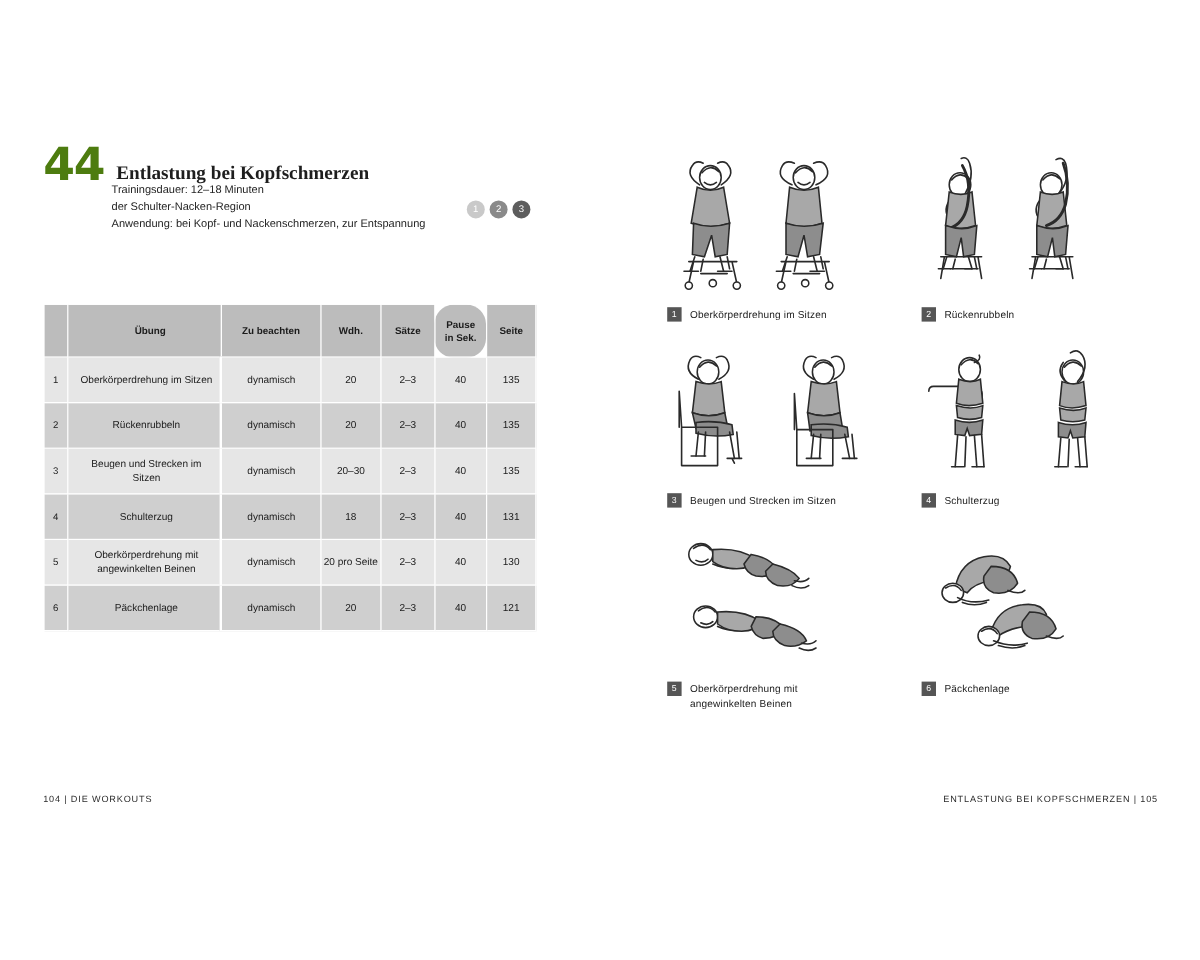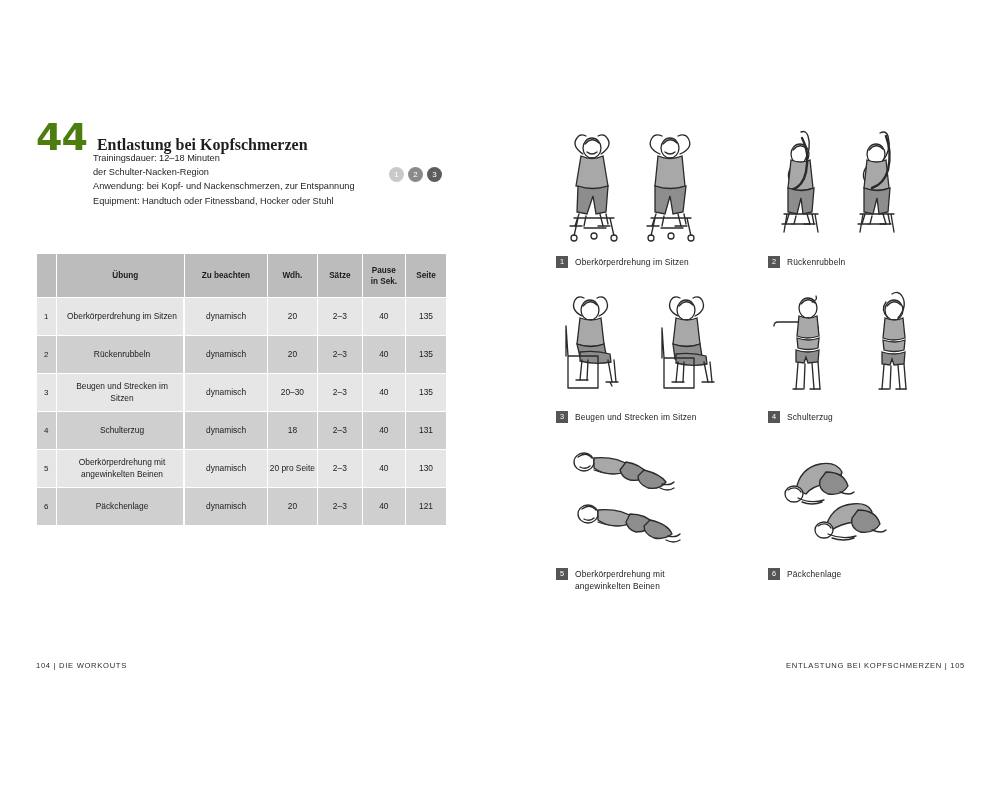--- a/index.html
+++ b/index.html
@@ -96,21 +96,21 @@
     color: #1b1b1b;
     vertical-align: middle;
     text-align: center;
     line-height: 11px;
   }
   th.col-idx { width: 20px; }
   th.col-name { width: 121px; text-align: left; padding-left: 10px !important; margin-left: 21px; }
   th.col-note { width: 86px; margin-top: 48px; }
   th.col-wdh  { width: 52px; }
   th.col-sets { width: 46px; }
-  th.col-pause{ width: 44px; }
+  th.col-pause{ width: 44px; border-radius: 16px; }
   th.col-page { width: 42px; }
 
   table.ex-table tbody td {
     height: 37px;
     vertical-align: middle;
     text-align: center;
     line-height: 11.5px;
     color: #1b1b1b;
   }
   tbody tr.odd td { background: #e6e6e6; }
@@ -186,21 +186,20 @@
 
   <div class="head-row">
     <div class="big-number">44</div>
     <div class="chapter-title">Entlastung bei Kopfschmerzen</div>
   </div>
 
   <div class="meta">
     <div>Trainingsdauer: 12–18 Minuten</div>
     <div>der Schulter-Nacken-Region</div>
     <div>Anwendung: bei Kopf- und Nackenschmerzen, zur Entspannung</div>
-    <div>Equipment: Handtuch oder Fitnessband, Hocker oder Stuhl</div>
   </div>
 
   <div class="dots">
     <div class="dot d1">1</div>
     <div class="dot d2">2</div>
     <div class="dot d3">3</div>
   </div>
 
   <table class="ex-table">
     <thead>

